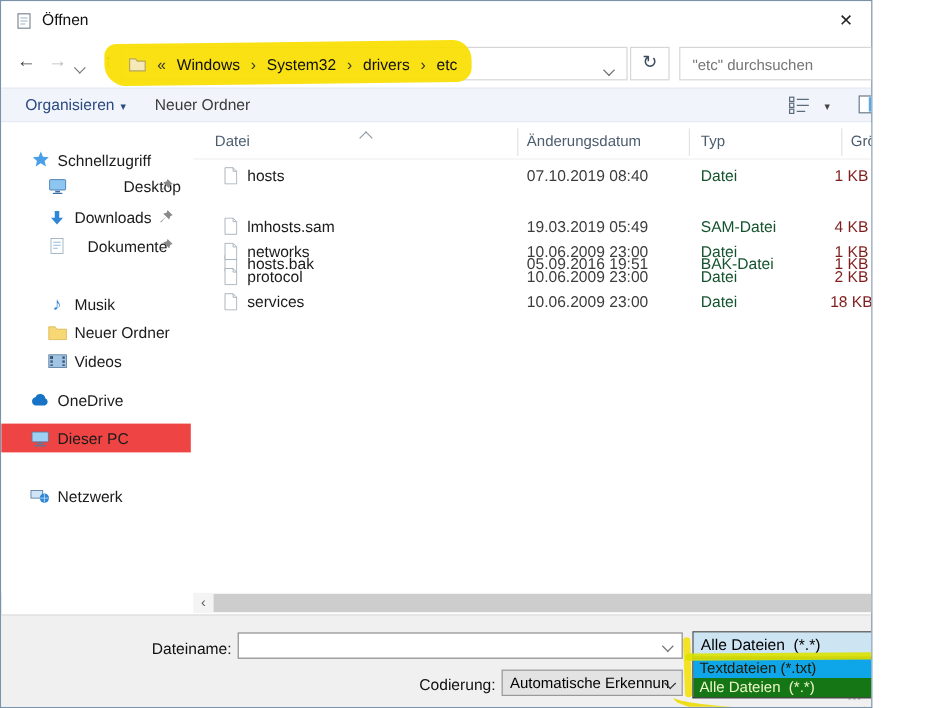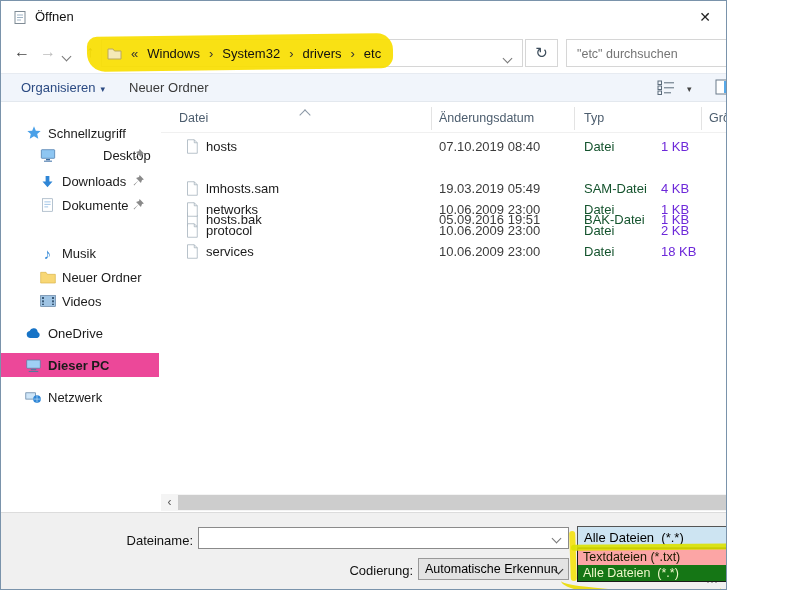--- a/index.html
+++ b/index.html
@@ -47,39 +47,39 @@
   .organize .tri{color:#2b4a82;font-size:9px;margin-left:5px;}
   .newfolder{position:absolute;left:128px;top:6px;color:#3a3a3a;cursor:pointer;}
   .tb-icon{position:absolute;top:5px;cursor:pointer;}
   .helpbtn{position:absolute;left:748px;top:4px;width:19px;height:19px;border-radius:50%;
     background:#1a66c9;color:#fff;font-weight:bold;font-size:12px;text-align:center;line-height:19px;cursor:pointer;}
   
   .sidebar{position:absolute;left:0;top:101px;width:158px;height:392px;background:#fff;}
   .side-item{position:absolute;left:0;width:158px;height:24px;display:flex;align-items:center;cursor:pointer;}
   .side-item.lv0{padding-left:24px;box-sizing:border-box;}
   .side-item.lv1{padding-left:38px;box-sizing:border-box;}
-  .side-item.sel{background:#ec4899;font-weight:bold;}
+  .side-item.sel{background:#ef4444;}
   .side-ic{width:17px;height:17px;margin-right:6px;flex:0 0 17px;display:flex;align-items:center;justify-content:center;}
   .side-label{white-space:nowrap;color:#1b1b1b;}
   .pin{position:absolute;right:14px;top:5px;width:13px;height:13px;}
   .music-glyph{color:#2f86d6;font-size:15px;line-height:15px;}
   
   .filepane{position:absolute;left:160px;top:101px;width:625px;height:392px;background:#fff;}
   .hdr{position:absolute;top:3px;left:0;width:100%;height:27px;border-bottom:1px solid #f0f0f0;}
   .hdr span{position:absolute;top:6px;color:#4c5d6e;font-size:12.5px;}
   .hdr .sep{position:absolute;top:2px;width:1px;height:23px;background:#e3e3e3;}
   .sort-asc{position:absolute;top:-3px;left:140px;width:7px;height:7px;border-left:1.4px solid #8a97a5;
     border-top:1.4px solid #8a97a5;transform:rotate(45deg);}
   .frow{position:absolute;left:0;width:620px;height:21px;cursor:default;}
   .frow span{position:absolute;top:3px;white-space:nowrap;}
   .c-ic{left:25px;top:3px;position:absolute;}
   .c-name{left:45px;color:#1b1b1b;}
   .c-date{left:278px;color:#3c3c3c;}
   .c-type{left:423px;color:#14532d;}
-  .c-size{left:500px;width:97px;text-align:left;color:#6d28d9;}
+  .c-size{left:500px;width:97px;text-align:center;color:#7f1d1d;}
   
   .hscroll{position:absolute;left:160px;top:493px;width:625px;height:17px;background:#f4f4f4;}
   .hs-arrow{position:absolute;top:0;width:17px;height:17px;color:#5a5a5a;font-size:12px;
     text-align:center;line-height:16px;cursor:pointer;}
   .hs-thumb{position:absolute;left:17px;top:1px;width:556px;height:15px;background:#cdcdcd;cursor:pointer;}
   
   .bottompane{position:absolute;left:0;top:511px;width:100%;height:79px;background:#f0f0f0;
     border-top:1px solid #dcdcdc;box-sizing:border-box;}
   .fn-label{position:absolute;left:120px;top:20px;width:72px;text-align:right;color:#111;}
   .fn-input{position:absolute;left:197px;top:14px;width:371px;height:22px;border:1px solid #8a8a8a;
@@ -87,21 +87,21 @@
   .fn-input input{position:absolute;left:4px;top:1px;width:340px;height:18px;border:none;outline:none;
     font-family:"Liberation Sans",sans-serif;font-size:13px;background:transparent;}
   .fn-chev{position:absolute;right:8px;top:7px;}
   .ftype{position:absolute;left:576px;top:13px;width:192px;height:22px;border:1px solid #555;
     background:#cde4f2;box-sizing:border-box;cursor:pointer;}
   .ftype-text{position:absolute;left:6px;top:3px;color:#000;white-space:pre;}
   .ftype .chev{position:absolute;right:7px;top:7px;border-color:#333;}
   .ftlist{position:absolute;left:576px;top:35px;width:192px;height:34px;border:1px solid #1a1a1a;
     box-sizing:border-box;background:#fff;z-index:4;}
   .ftopt{position:relative;height:16px;line-height:16px;padding-left:5px;white-space:pre;font-size:12.5px;cursor:pointer;}
-  .ftopt.yellow{background:#fca5a5;color:#1a1a00;}
+  .ftopt.yellow{background:#0ea5e9;color:#1a1a00;}
   .ftopt.green{background:#157615;color:#eef7c9;}
   .enc-label{position:absolute;left:348px;top:50px;width:64px;text-align:right;color:#111;}
   .enc-select{position:absolute;left:417px;top:45px;width:151px;height:22px;border:1px solid #999;
     background:#e3e3e3;box-sizing:border-box;cursor:pointer;overflow:hidden;}
   .enc-text{position:absolute;left:6px;top:3px;white-space:nowrap;font-size:12.5px;color:#000;}
   .enc-select .chev{position:absolute;right:6px;top:7px;border-color:#333;}
   
   .hl-stripe{position:absolute;left:570px;top:31px;width:201px;height:6px;background:rgba(220,225,0,.9);
     border-radius:3px;transform:rotate(-0.4deg);z-index:5;}
   .hl-left{position:absolute;left:569px;top:18px;width:6px;height:50px;background:rgba(245,225,0,.85);
@@ -217,21 +217,21 @@
             <path fill="#2f86d6" d="M9 3h6v9h5l-8 9-8-9h5z"></path>
           </svg>
         </span>
       <span class="side-label">Downloads</span>
       <span class="pin">
           <svg width="13" height="13" viewBox="0 0 24 24">
             <path fill="#8a8a8a" d="M14 2l8 8-3.5 1-2 5.5L12 12 4 21l-1-1 9-8-4.5-4.5L13 5.5z"></path>
           </svg>
         </span>
     </div>
-    <div class="side-item lv1" style="top:91px;">
+    <div class="side-item lv1" style="top:91px;gap:11px;">
       <span class="side-ic">
           <svg width="15" height="16" viewBox="0 0 24 24">
             <rect x="4" y="2" width="16" height="20" fill="#fff" stroke="#8aa0b4"></rect>
             <line x1="7" y1="7" x2="17" y2="7" stroke="#6aa3d8"></line>
             <line x1="7" y1="11" x2="17" y2="11" stroke="#6aa3d8"></line>
             <line x1="7" y1="15" x2="13" y2="15" stroke="#6aa3d8"></line>
           </svg>
         </span>
       <span class="side-label">Dokumente</span>
       <span class="pin">
@@ -280,21 +280,21 @@
     <div class="side-item lv0 sel" style="top:251px;">
       <span class="side-ic">
           <svg width="17" height="15" viewBox="0 0 24 22">
             <rect x="2" y="3" width="20" height="12" rx="1" fill="#9fd0f5" stroke="#56799c"></rect>
             <rect x="8" y="16" width="8" height="2" fill="#56799c"></rect>
             <rect x="5" y="19" width="14" height="1.6" fill="#56799c"></rect>
           </svg>
         </span>
       <span class="side-label">Dieser PC</span>
     </div>
-    <div class="side-item lv0" style="top:283px;">
+    <div class="side-item lv0" style="top:299px;">
       <span class="side-ic">
           <svg width="17" height="14" viewBox="0 0 24 20">
             <rect x="1" y="4" width="14" height="9" fill="#cfe6f8" stroke="#56799c"></rect>
             <circle cx="17" cy="13" r="5.5" fill="#2f86d6"></circle>
             <path d="M12 13h10M17 8v10" stroke="#bfe0f5" fill="none"></path>
           </svg>
         </span>
       <span class="side-label">Netzwerk</span>
     </div>
   </div>

